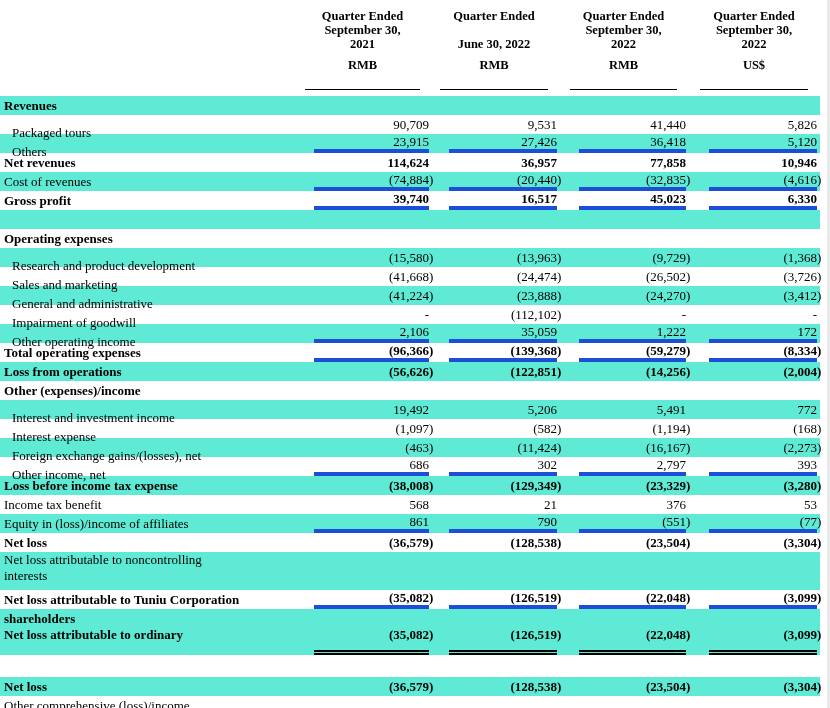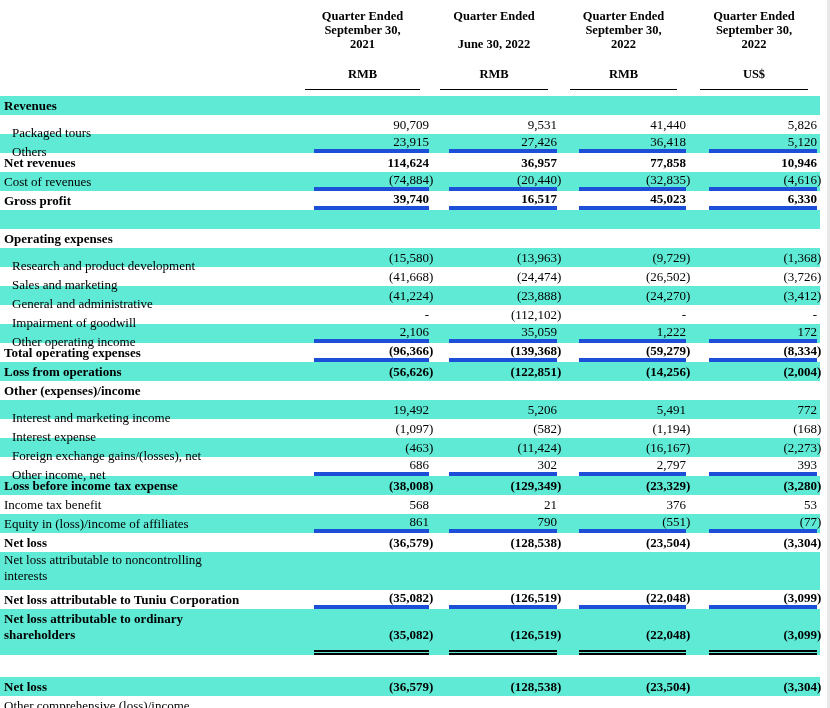--- a/index.html
+++ b/index.html
@@ -17,21 +17,21 @@
   .hrow{display:flex;height:96px;align-items:flex-start;}
   .hlabel{width:305px;flex:0 0 305px;}
   .hvals{display:flex;width:503px;flex:0 0 503px;}
   .hcell{
     box-sizing:border-box;height:90px;
     display:flex;flex-direction:column;justify-content:flex-start;
     text-align:center;font-weight:bold;font-size:12.5px;
     padding-top:9px;border-bottom:1.5px solid #000;
   }
   .hcell .hline{height:14px;line-height:14px;}
-  .hcell .hunit{margin-top:16px;height:15px;line-height:15px;}
+  .hcell .hunit{margin-top:7px;height:15px;line-height:15px;}
   .c1{width:115px;margin-left:0;}
   .c2{width:108px;margin-left:20px;}
   .c3{width:107px;margin-left:22px;}
   .c4{width:108px;margin-left:23px;}
 
   
   .row{display:flex;height:19px;}
   .row.blue{background:#5eead4;}
   .row.two{height:38px;flex-direction:column;}
   .row.tall{height:46px;}
@@ -363,21 +363,21 @@
             </div>
           </div>
         </div>
         <div class="row white bold">
           <div class="rlabel">
             <span>Other (expenses)/income</span>
           </div>
         </div>
         <div class="row blue">
           <div class="rlabel indent">
-            <span>Interest and marketing income</span>
+            <span>Interest and investment income</span>
           </div>
           <div class="vals">
             <div class="cell c1">
               <span>19,492</span>
             </div>
             <div class="cell c2">
               <span>5,206</span>
             </div>
             <div class="cell c3">
               <span>5,491</span>
@@ -580,22 +580,22 @@
               <span class="close-paren">)</span>
             </div>
             <div class="cell c4 u">
               <span>(3,099</span>
               <span class="close-paren">)</span>
             </div>
           </div>
         </div>
         <div class="row blue bold tall">
           <div class="rlabel">
+            <span>shareholders</span>
             <span>Net loss attributable to ordinary</span>
-            <span>shareholders</span>
           </div>
           <div class="vals">
             <div class="cell c1 uu">
               <span>(35,082</span>
               <span class="close-paren">)</span>
             </div>
             <div class="cell c2 uu">
               <span>(126,519</span>
               <span class="close-paren">)</span>
             </div>

